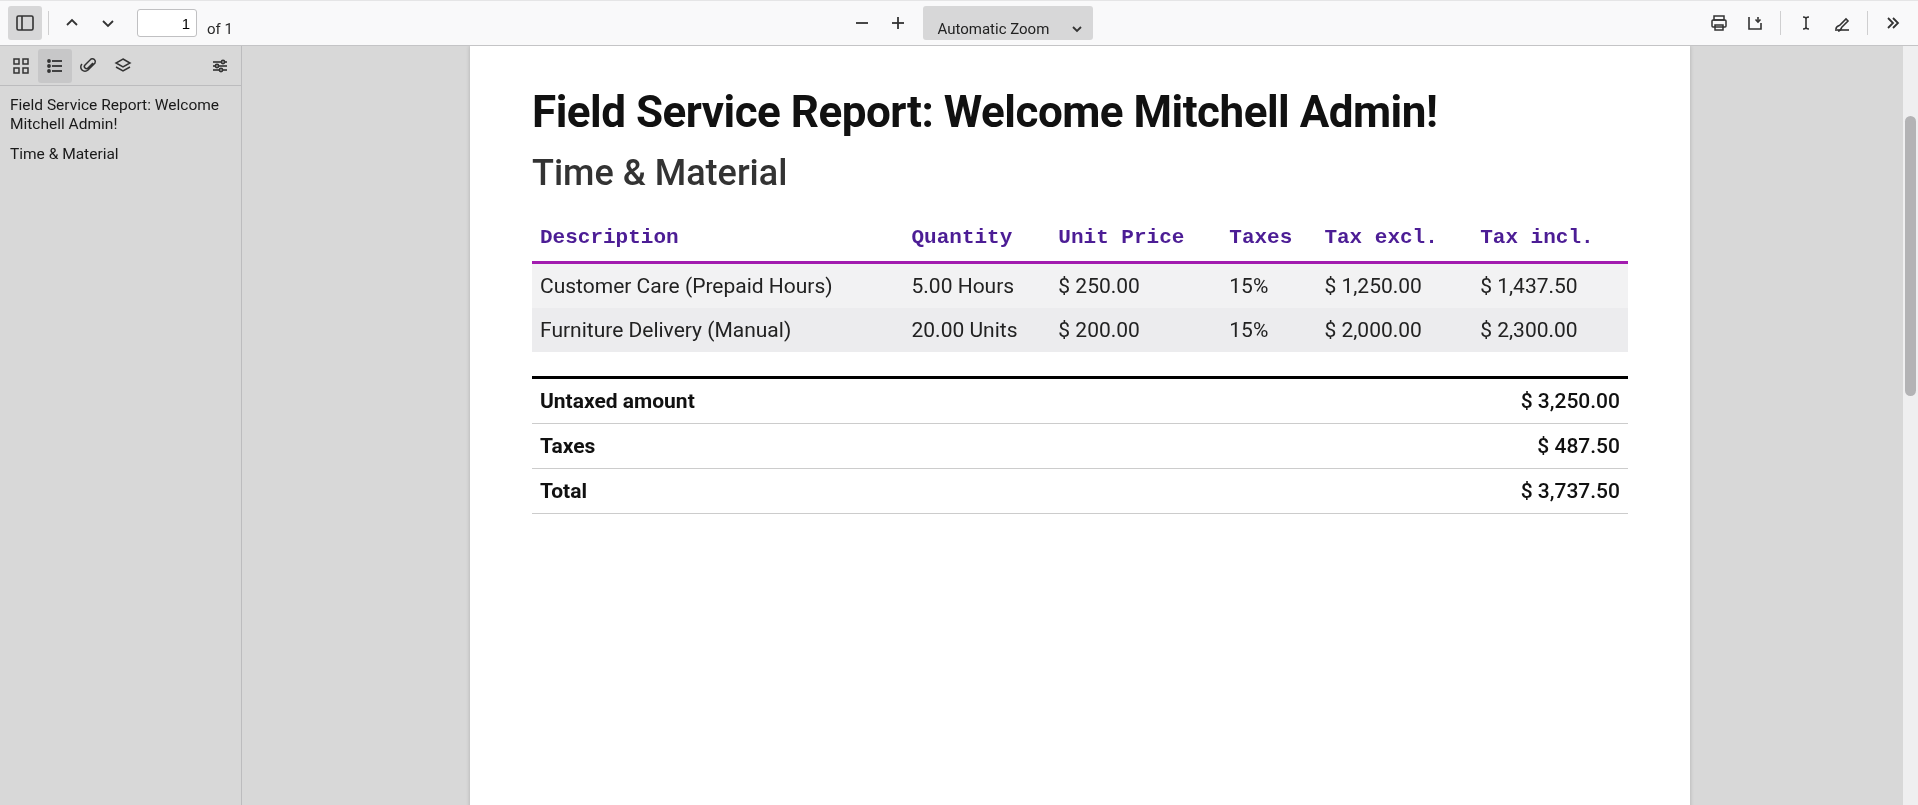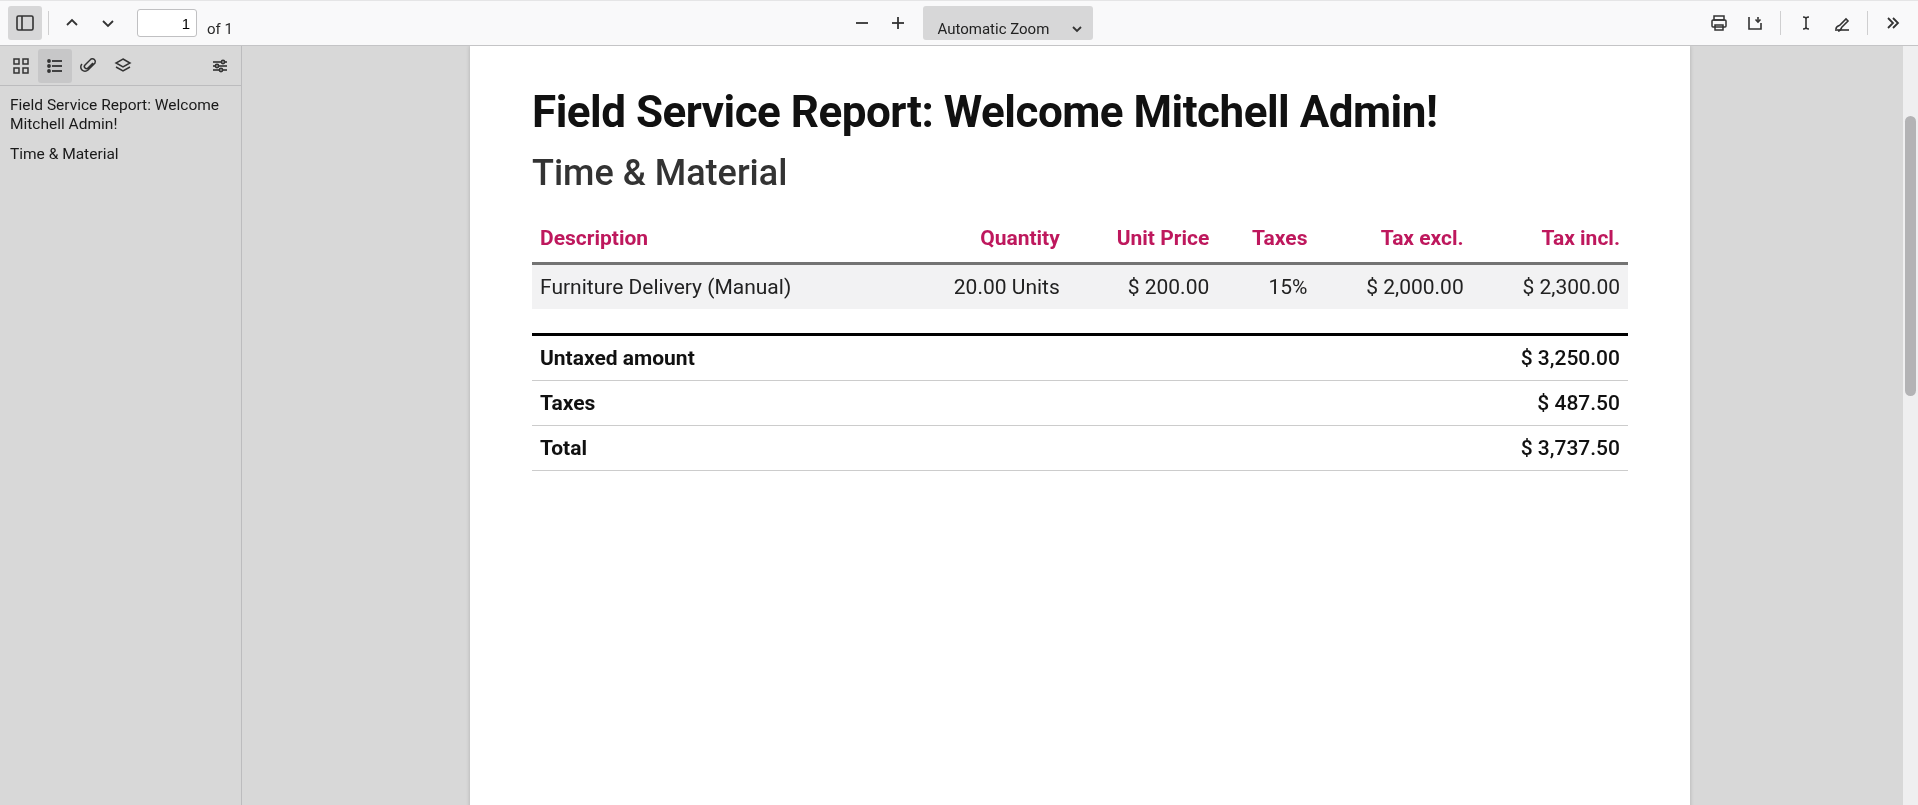--- a/index.html
+++ b/index.html
@@ -112,24 +112,25 @@
   .doc-sub {
     font-size: 36px; font-weight: 500; color:#333;
     margin-bottom: 22px;
   }
 
   table.items {
     width:100%; border-collapse:collapse; font-size:21px;
   }
   table.items thead th {
     text-align:left; font-weight:700; padding:10px 8px 12px 8px;
-    border-bottom: 3px solid #737373;
-    color:#be185d;
-  }
-  table.items th.r, table.items td.r { text-align:right; }
+    border-bottom: 3px solid #a21caf;
+    color:#4c1d95;
+    font-family:Liberation Mono, monospace;
+  }
+  table.items th.r, table.items td.r { }
   table.items tbody td {
     padding:10px 8px;
     color:#222;
   }
   table.items tbody tr:nth-child(odd){ background:#f2f2f3; }
   table.items tbody tr:nth-child(even){ background:#ececee; }
 
   table.totals {
     width:100%; border-collapse:collapse; font-size:21px; margin-top:24px;
   }
@@ -332,20 +333,28 @@
         <tr>
           <th>Description</th>
           <th class="r">Quantity</th>
           <th class="r">Unit Price</th>
           <th class="r">Taxes</th>
           <th class="r">Tax excl.</th>
           <th class="r">Tax incl.</th>
         </tr>
       </thead>
       <tbody>
+        <tr>
+          <td>Customer Care (Prepaid Hours)</td>
+          <td class="r">5.00 Hours</td>
+          <td class="r">$ 250.00</td>
+          <td class="r">15%</td>
+          <td class="r">$ 1,250.00</td>
+          <td class="r">$ 1,437.50</td>
+        </tr>
         <tr>
           <td>Furniture Delivery (Manual)</td>
           <td class="r">20.00 Units</td>
           <td class="r">$ 200.00</td>
           <td class="r">15%</td>
           <td class="r">$ 2,000.00</td>
           <td class="r">$ 2,300.00</td>
         </tr>
       </tbody>
     </table>

